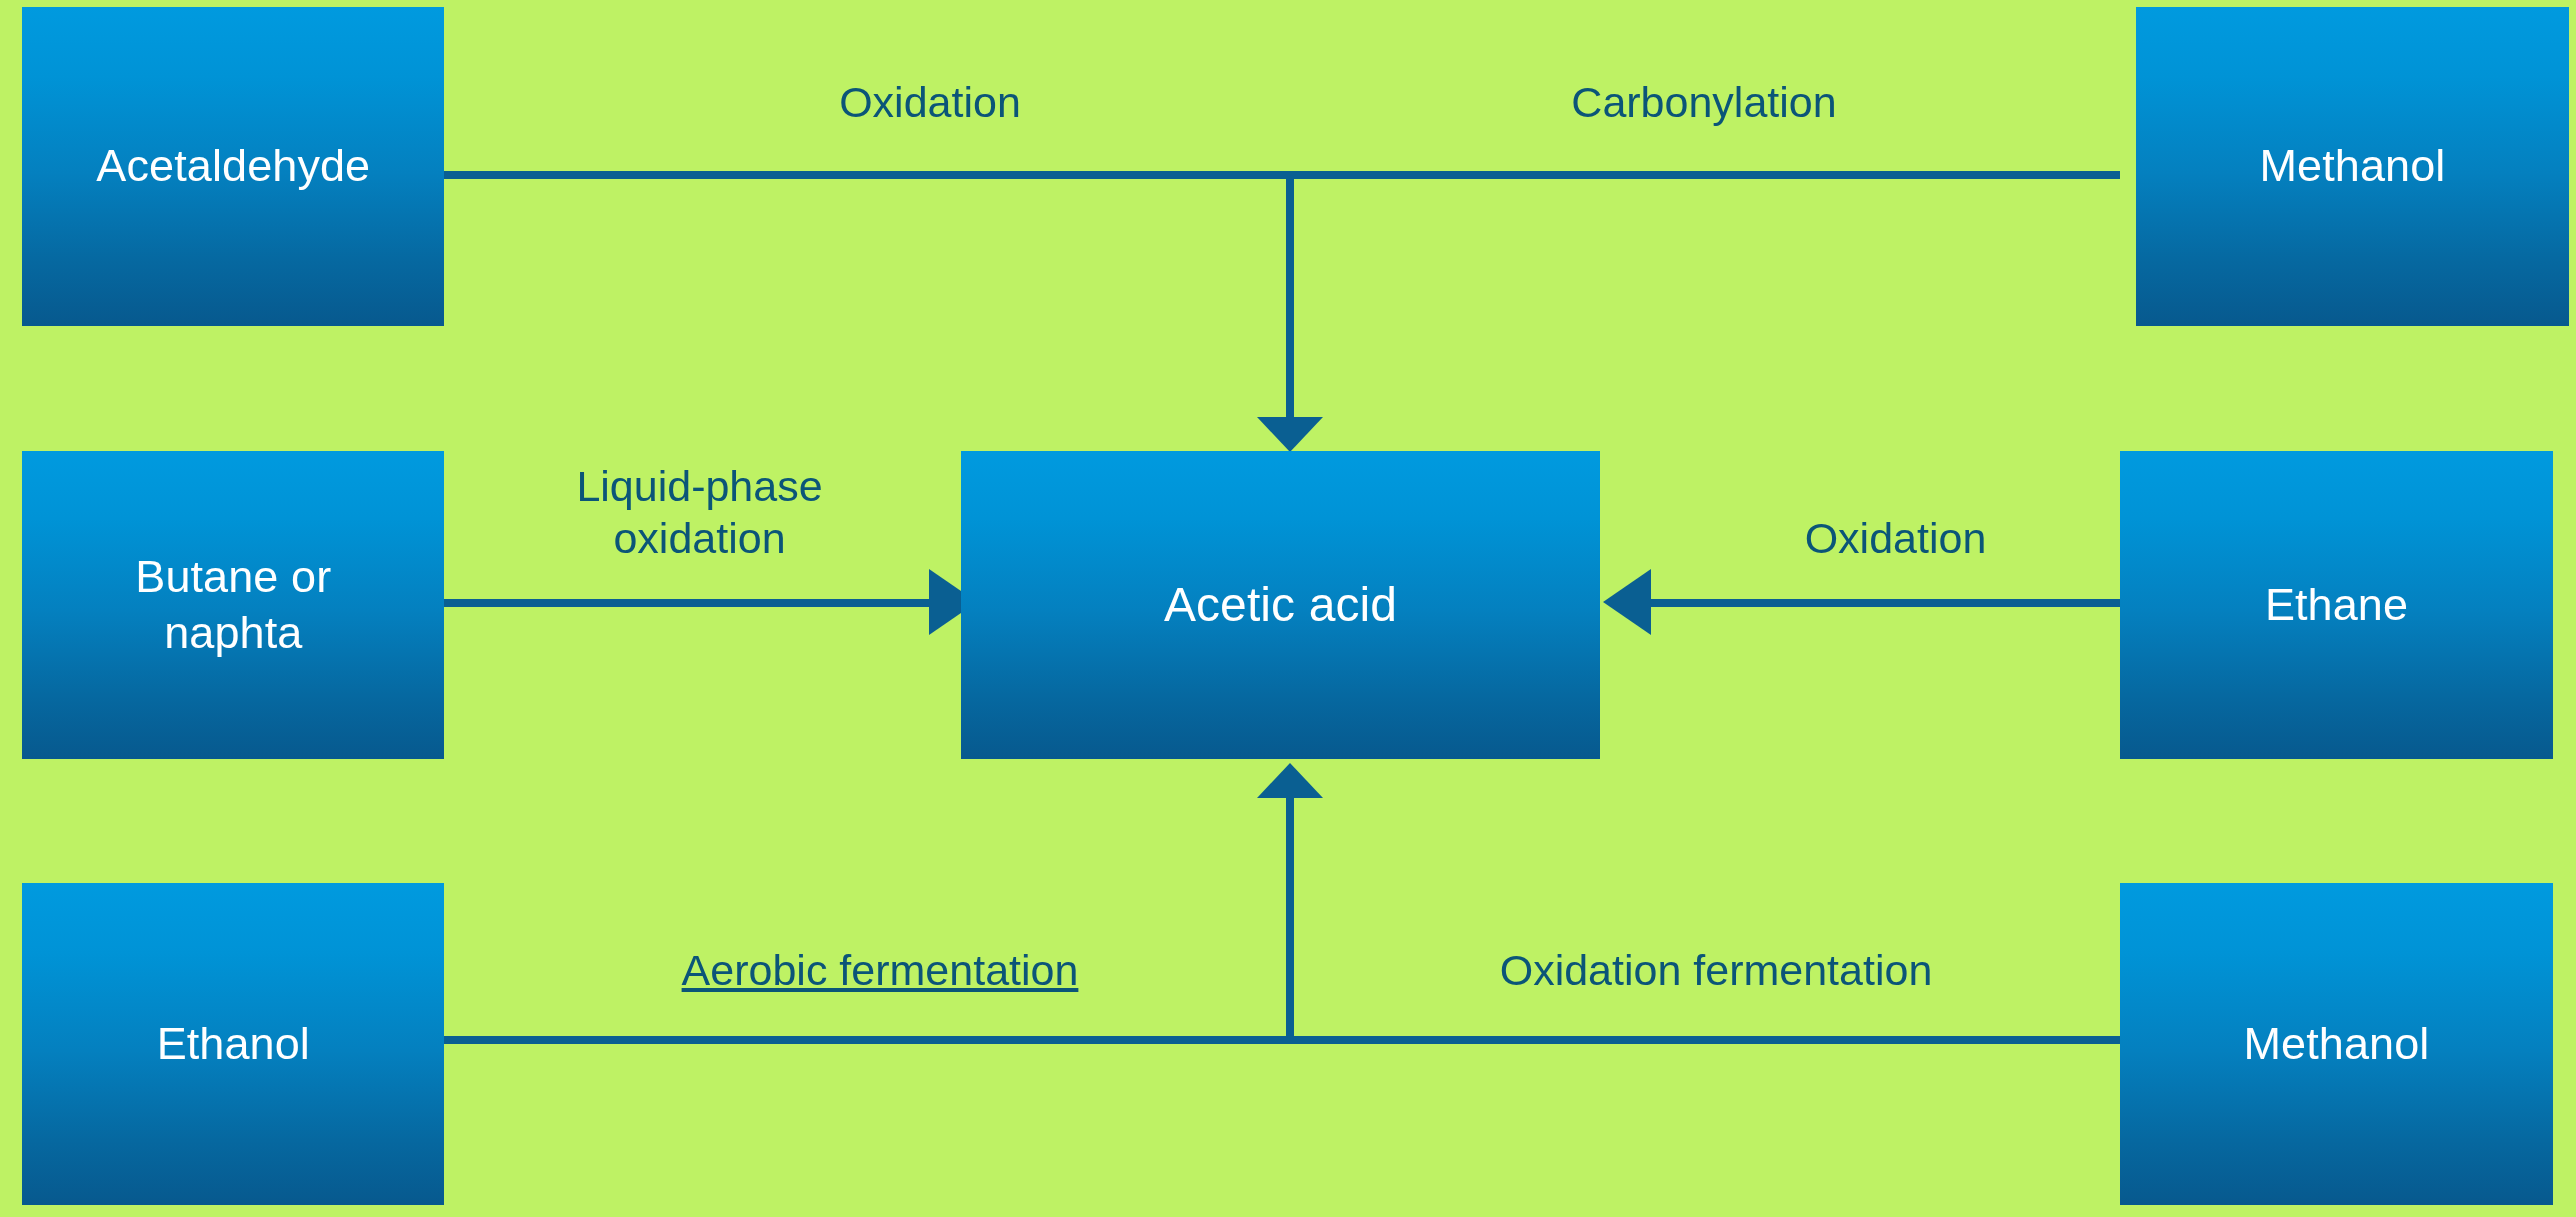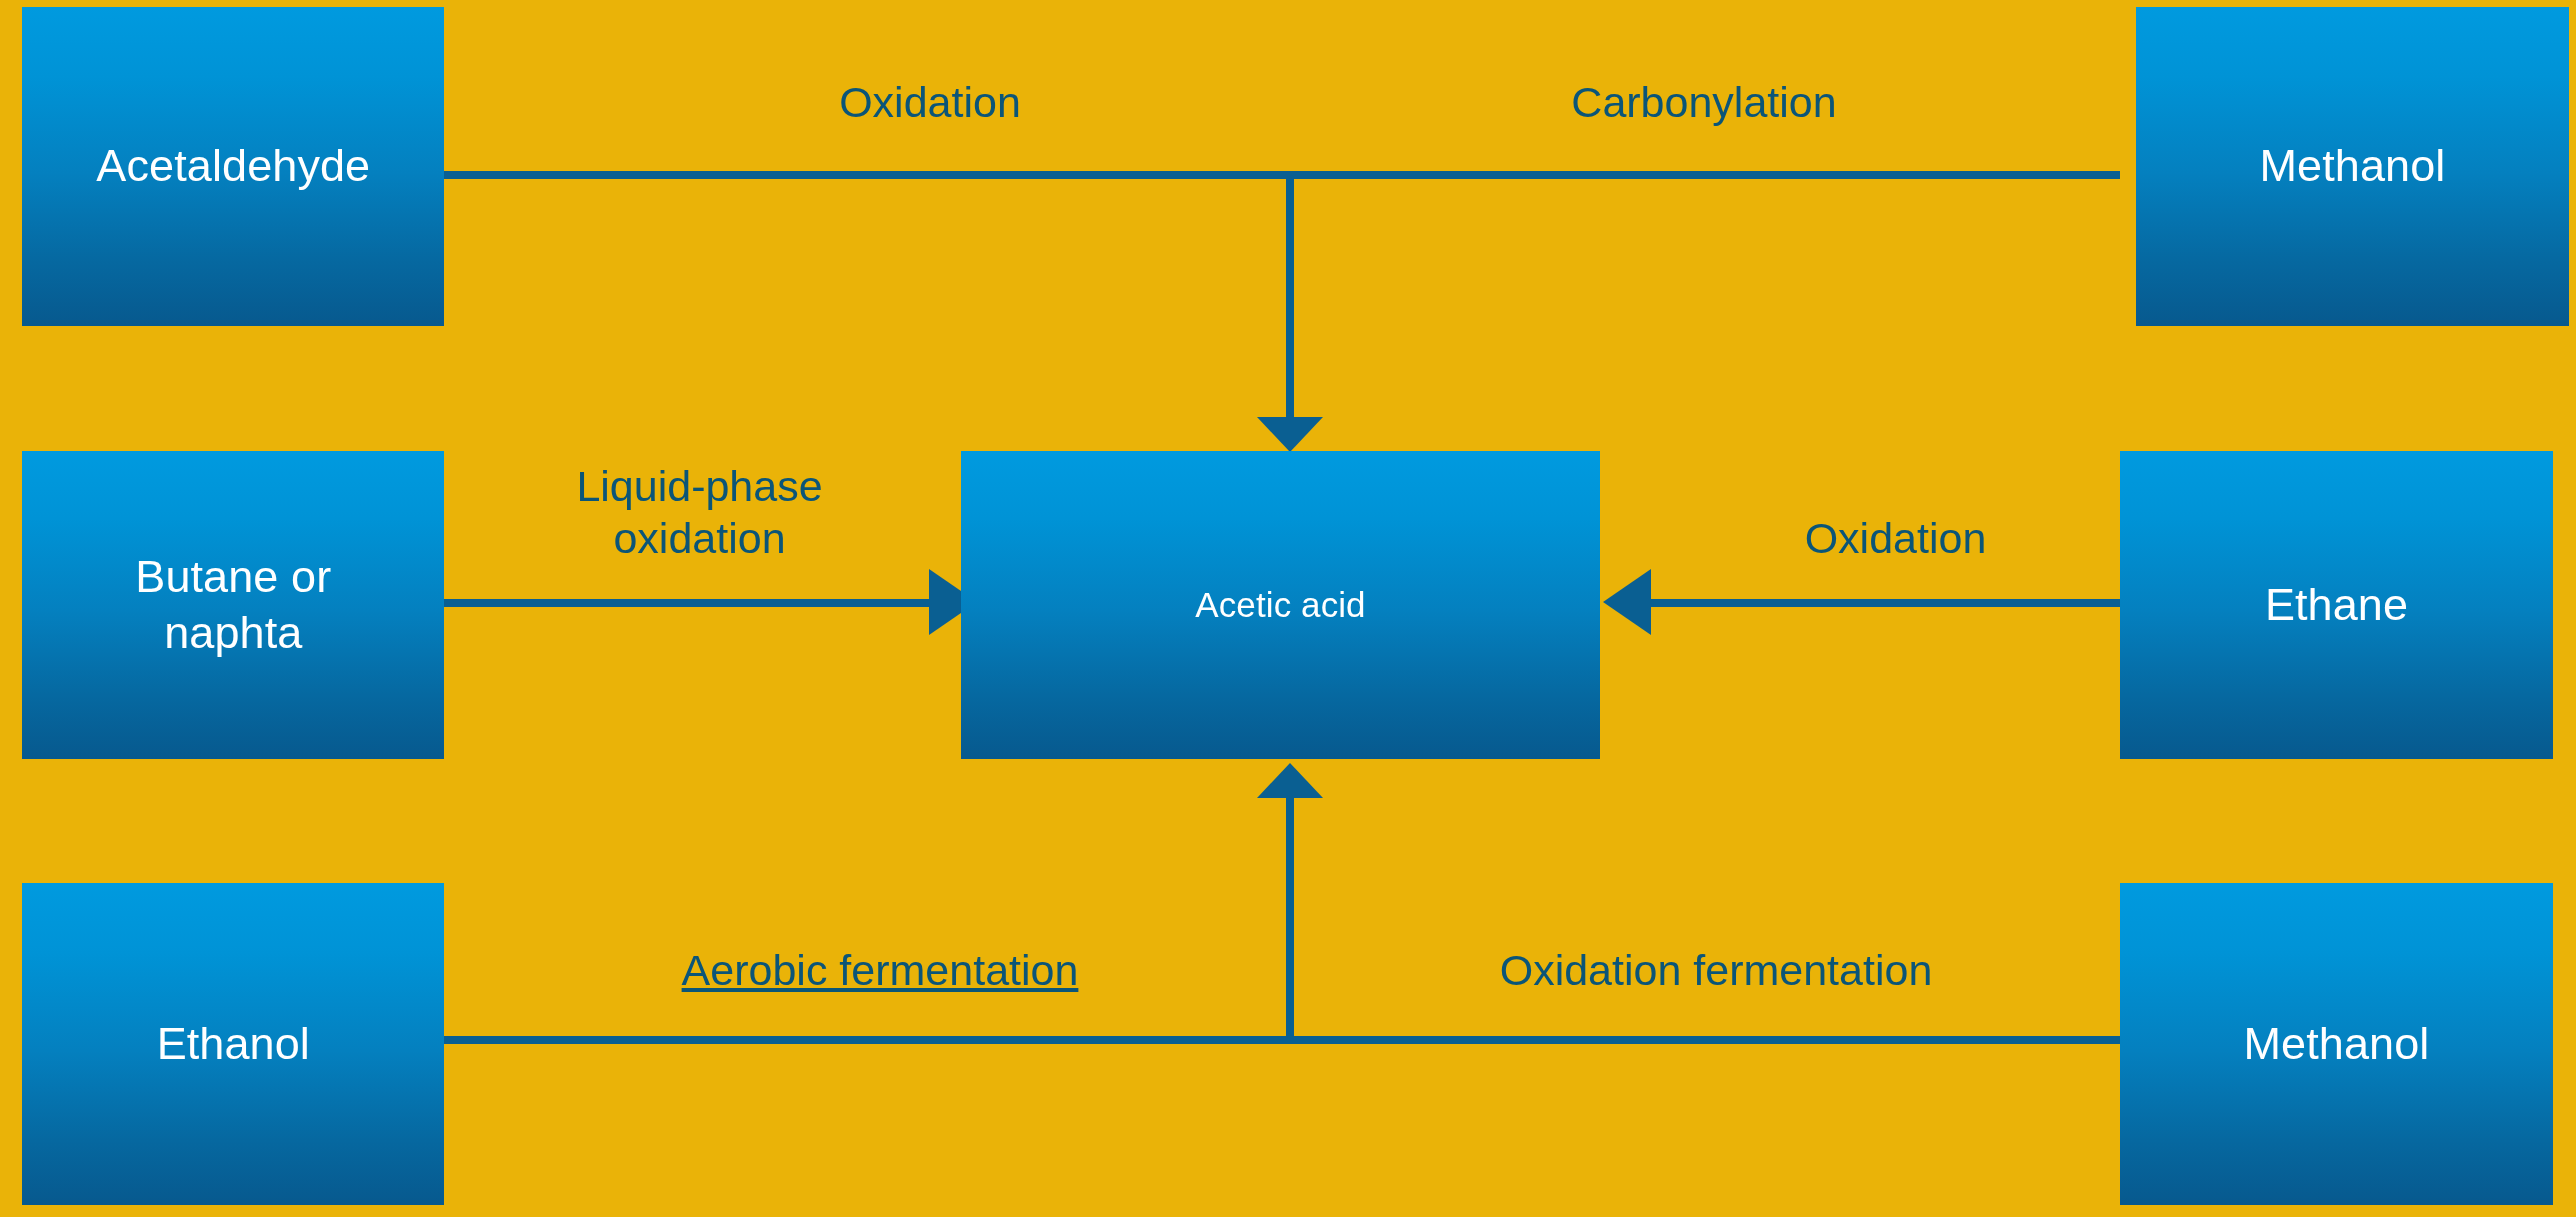--- a/index.html
+++ b/index.html
@@ -8,21 +8,21 @@
     padding: 0;
     background: #ffffff;
   }
   body {
     font-family: "Liberation Sans", sans-serif;
   }
   #diagram {
     position: relative;
     width: 2576px;
     height: 1217px;
-    background: #eab308;
+    background: #bef264;
     overflow: hidden;
   }
 
   
   .node {
     position: absolute;
     display: flex;
     align-items: center;
     justify-content: center;
     text-align: center;
@@ -41,21 +41,21 @@
   .node-acetaldehyde { left: 22.3px;  top: 6.5px;    width: 422px; height: 319px; }
   .node-butane       { left: 22.3px;  top: 451px;  width: 422px; height: 308px; }
   .node-ethanol      { left: 22.3px;  top: 883px; width: 422px; height: 322px; }
 
   
   .node-methanol     { left: 2120px; top: 6.5px;    width: 433px; height: 319px; margin-left: 16px; }
   .node-ethane       { left: 2120px; top: 451px;  width: 433px; height: 308px; }
   .node-glucose      { left: 2120px; top: 883px; width: 433px; height: 322px; }
 
   
-  .node-acetic       { left: 961px; top: 451px;  width: 639px; height: 308px; font-size: 35px; }
+  .node-acetic       { left: 961px; top: 451px;  width: 639px; height: 308px; font-size: 48px; }
 
   
   .hline {
     position: absolute;
     height: 8px;
     background: #0A5F92;
     z-index: 1;
   }
   .vline {
     position: absolute;

